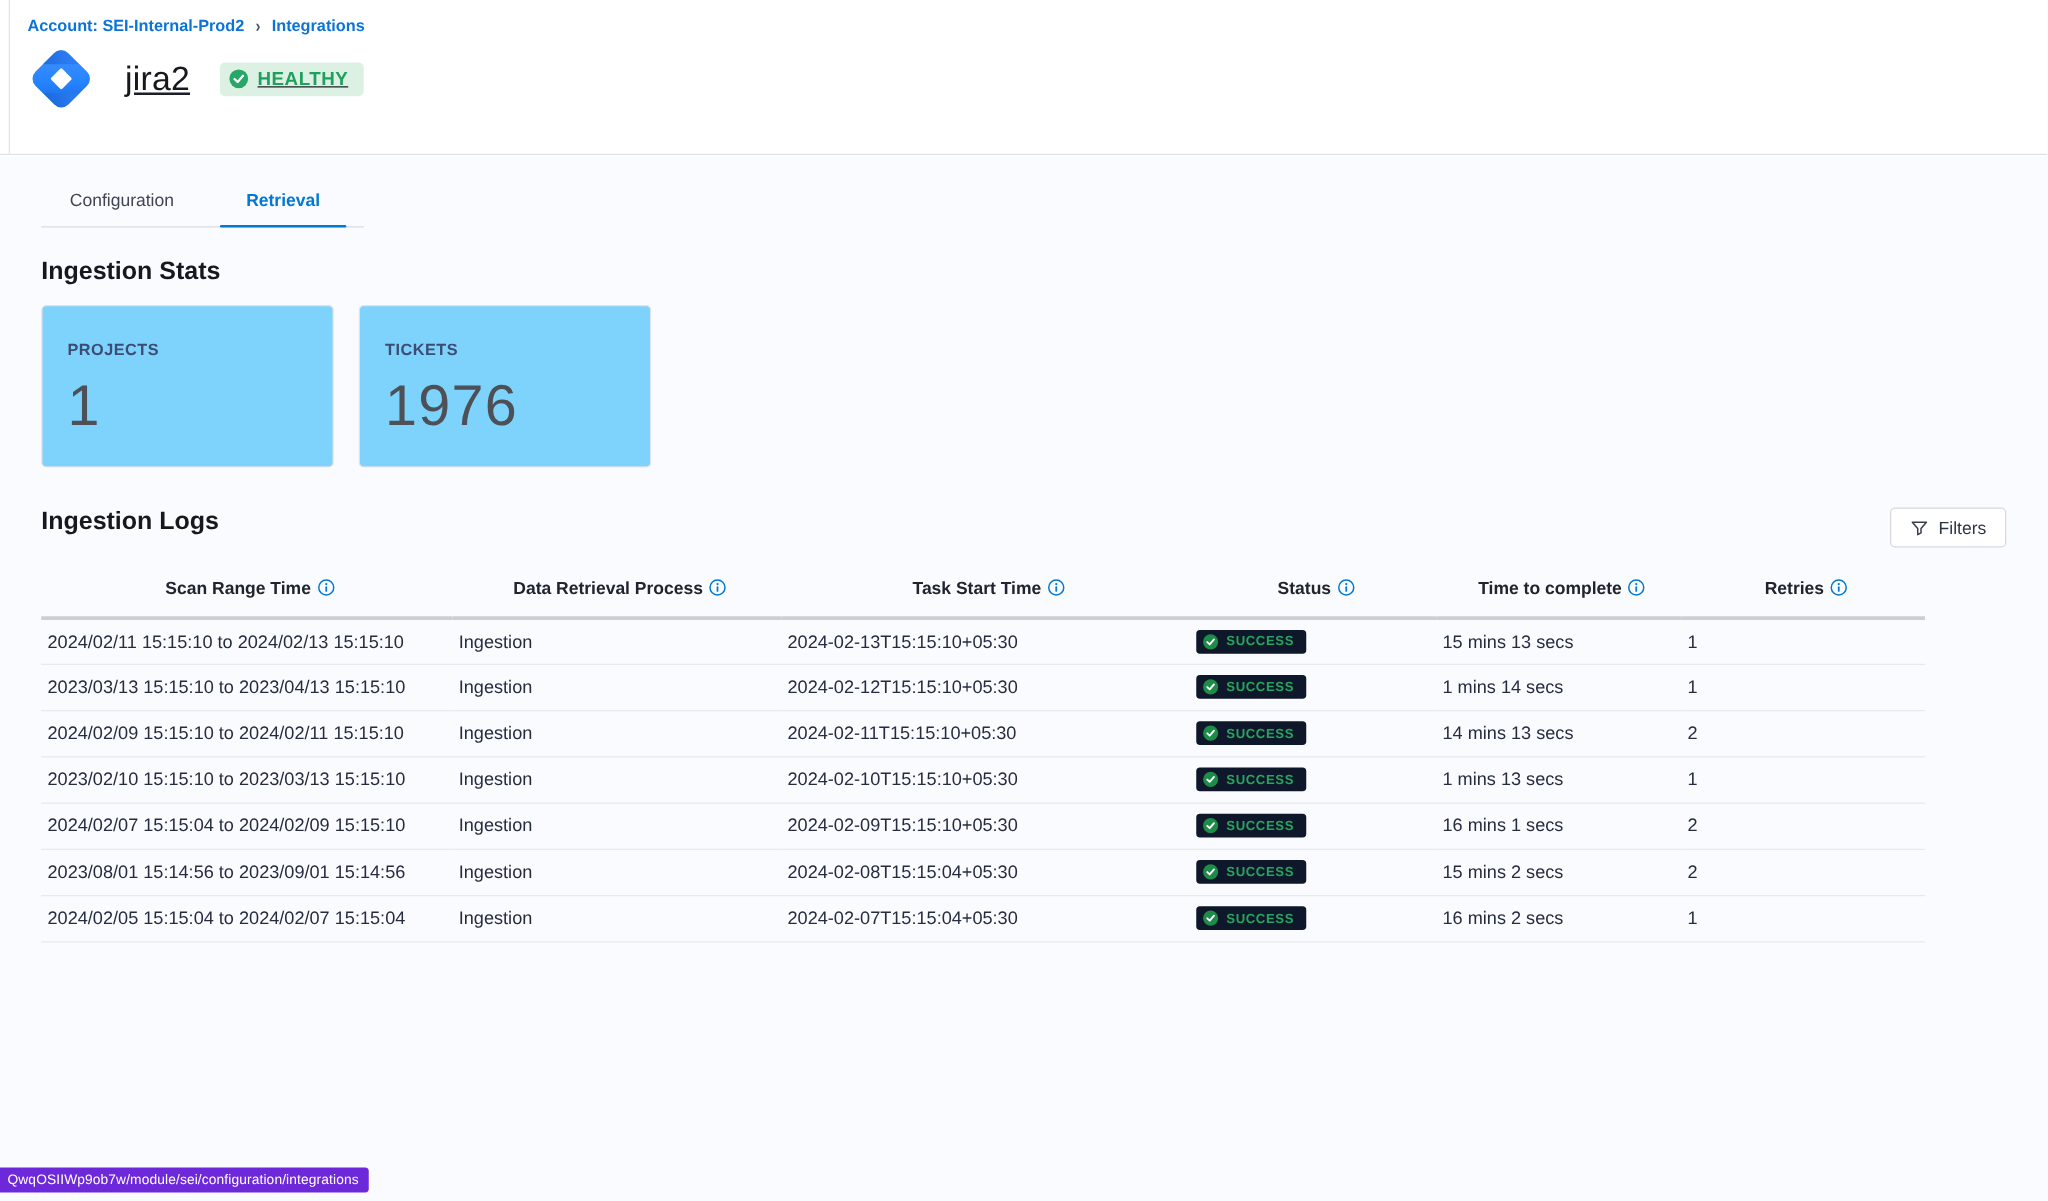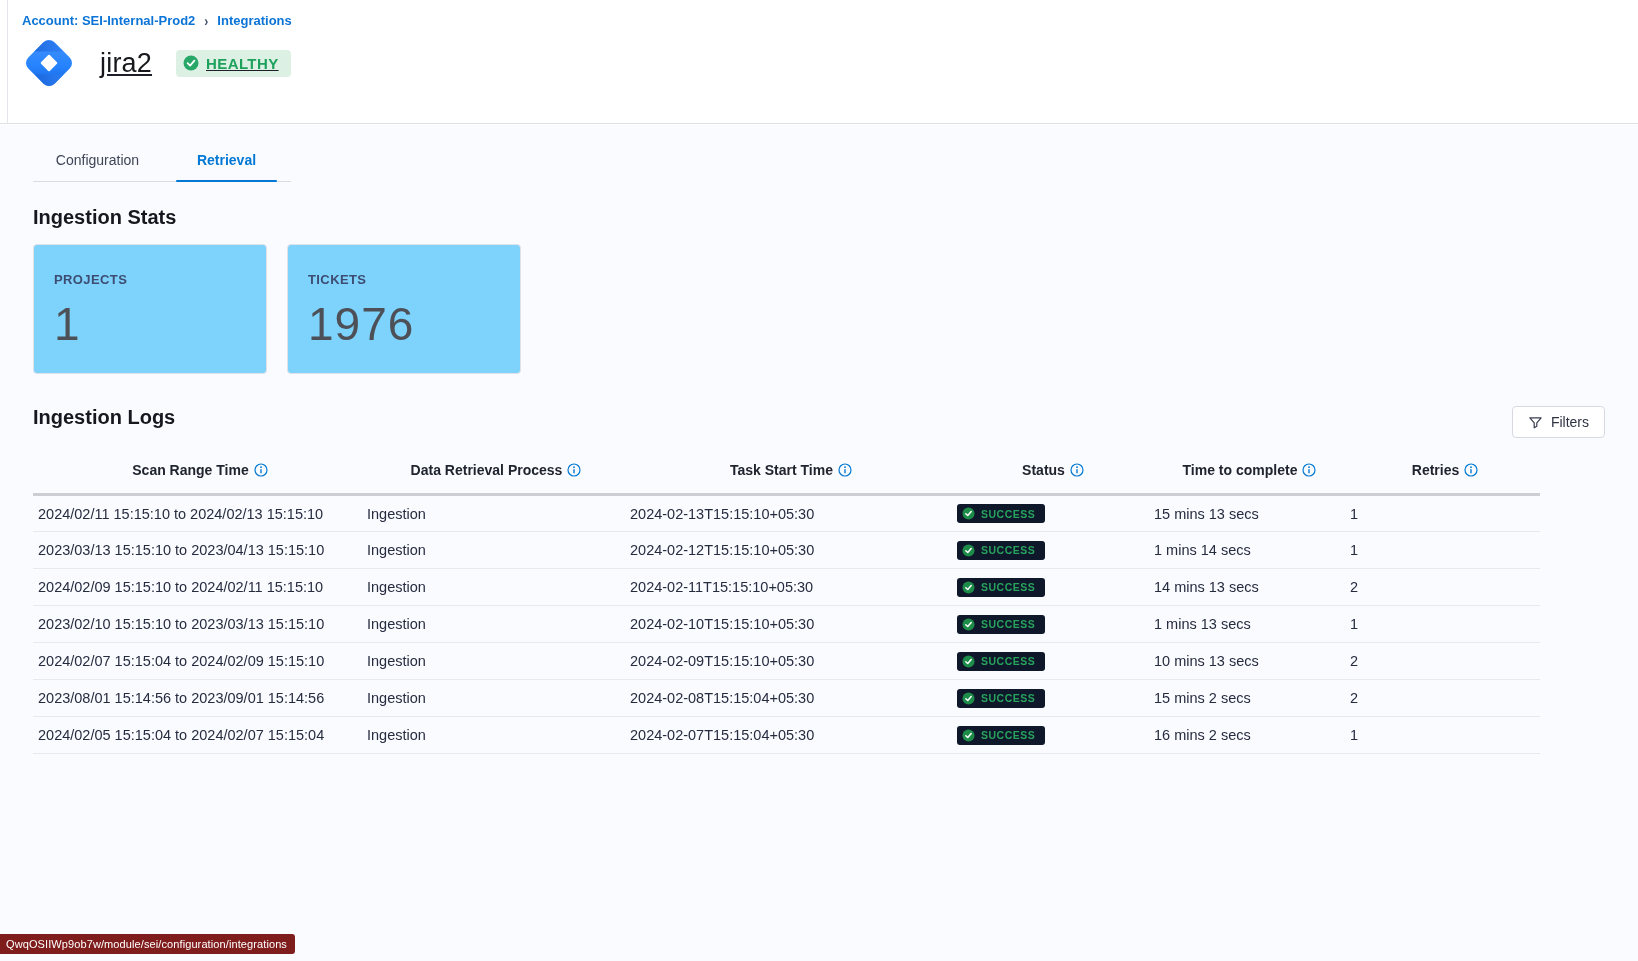--- a/index.html
+++ b/index.html
@@ -43,21 +43,21 @@
   table{ margin:14px 0 0 33px; width:1507px; border-collapse:collapse; table-layout:fixed; }
   th{ text-align:center; font-size:14px; font-weight:700; color:#20242f; padding:10px 0 13px 5px;
     border-bottom:3px solid #cdced4; white-space:nowrap; }
   td{ font-size:14.5px; color:#262c40; height:37px; border-bottom:1px solid #e8e9ef;
     padding-left:5px; white-space:nowrap; }
   .info-icon{ display:inline-block; vertical-align:-2px; margin-left:5px; cursor:pointer; }
   .status-badge{ display:inline-flex; align-items:center; gap:6px; background:#0f172a;
     border-radius:3px; padding:3px 10px 3px 5px; }
   .status-badge .txt{ font-size:10.5px; font-weight:700; color:#28a35d; letter-spacing:.5px; }
   
-  .url-tooltip{ position:absolute; left:0; bottom:7px; background:#7f1d1d; color:#fff;
+  .url-tooltip{ position:absolute; left:0; bottom:7px; background:#6d28d9; color:#fff;
     font-size:11px; padding:4px 8px 4px 6px; border-radius:0 3px 3px 0; letter-spacing:.1px; }
 </style>
 </head>
 <body>
 
 <header class="page-header">
   <div class="header-left-edge"></div>
   <nav class="breadcrumb">
     <span class="crumb">Account: SEI-Internal-Prod2</span>
     <span class="sep">›</span>
@@ -260,21 +260,21 @@
     <td>2024-02-09T15:15:10+05:30</td>
     <td>
       <span class="status-badge">
         <svg width="13" height="13" viewBox="0 0 14 14">
           <circle cx="7" cy="7" r="6.5" fill="#1e8c49"></circle>
           <polyline points="4.1,7.2 6.2,9.2 9.9,4.9" fill="none" stroke="#ffffff" stroke-width="1.6" stroke-linecap="round" stroke-linejoin="round"></polyline>
         </svg>
         <span class="txt">SUCCESS</span>
       </span>
     </td>
-    <td>10 mins 13 secs</td>
+    <td>16 mins 1 secs</td>
     <td>2</td>
   </tr>
 
   <tr>
     <td>2023/08/01 15:14:56 to 2023/09/01 15:14:56</td>
     <td>Ingestion</td>
     <td>2024-02-08T15:15:04+05:30</td>
     <td>
       <span class="status-badge">
         <svg width="13" height="13" viewBox="0 0 14 14">

